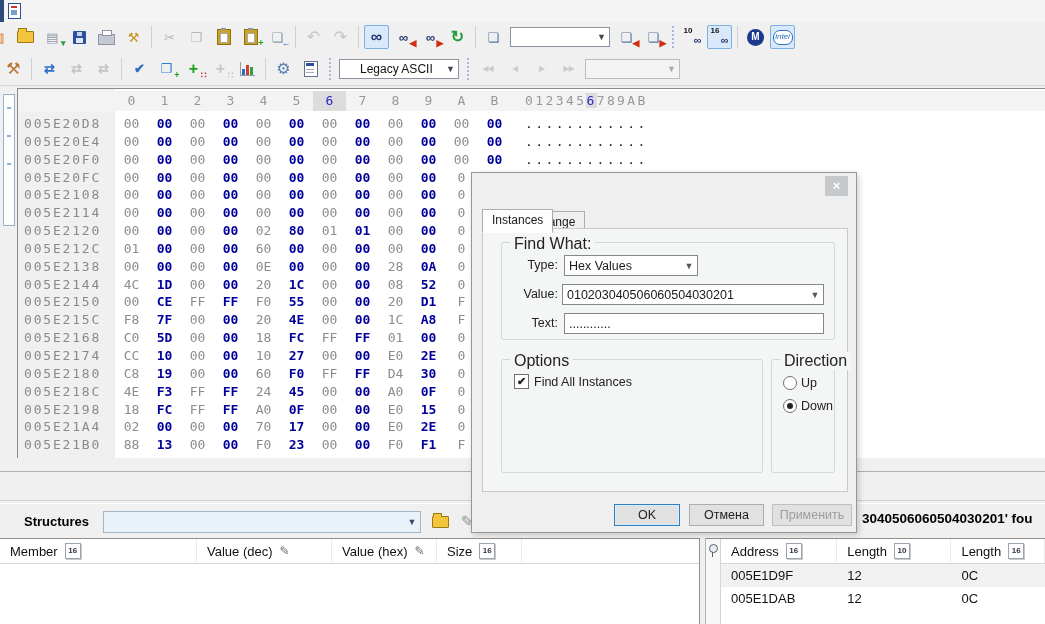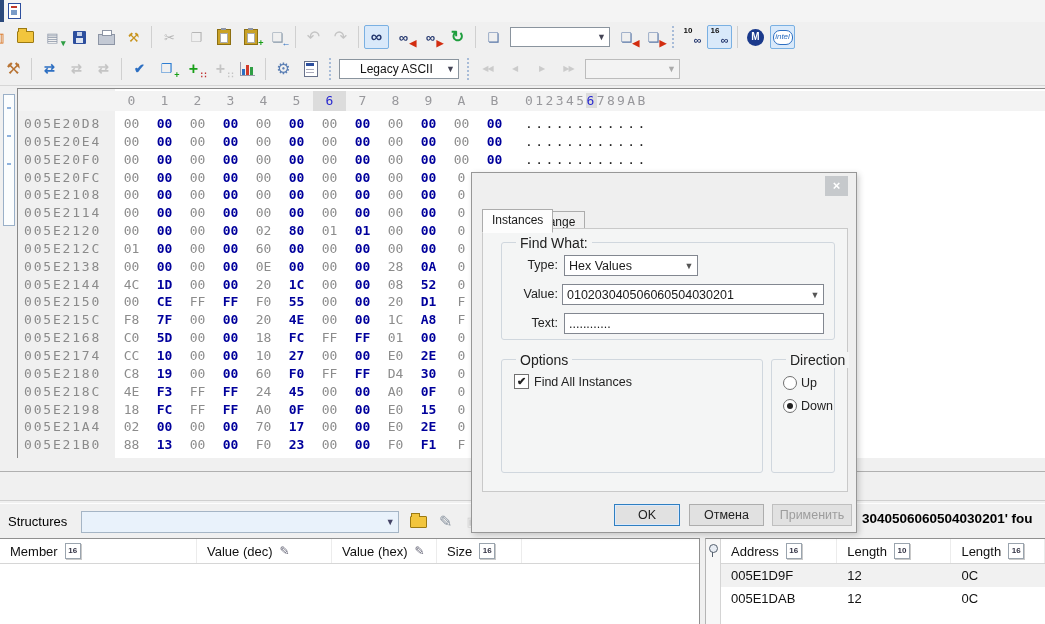--- a/index.html
+++ b/index.html
@@ -95,21 +95,21 @@
   
   #tabstrip{position:absolute;left:0;top:458px;width:100%;height:45px;background:#f0f0f0;}
   #tabstrip .topline{position:absolute;left:0;top:13px;width:100%;height:1px;background:#b0b0b0;}
   .dtab{position:absolute;left:22px;top:13px;width:112px;height:25px;background:#fff;
         border:1px solid #a9a9a9;border-top:none;box-sizing:border-box;display:flex;align-items:center;gap:5px;padding-left:5px;font-size:12px;}
   #tabstrip .botline{position:absolute;left:0;top:42px;width:100%;height:1px;background:#cfcfcf;}
 
   
   #structbar{position:absolute;left:0;top:503px;width:100%;height:35px;background:#f0f0f0;border-top:1px solid #fdfdfd;
              display:flex;align-items:center;}
-  #structlabel{font-weight:normal;font-size:13px;margin-left:8px;color:#000;}
+  #structlabel{font-weight:bold;font-size:13px;margin-left:24px;color:#000;}
   #structcombo{margin-left:14px;width:318px;height:22px;background:#e9f2fb;border:1px solid #a5b5c5;
                display:inline-flex;align-items:center;box-sizing:border-box;}
   #structcombo .val{flex:1;padding-left:5px;}
   #structcombo .arr{width:16px;text-align:center;color:#446;font-size:9px;}
   #structicons{display:flex;align-items:center;margin-left:6px;}
 
   
   .pane{position:absolute;top:538px;bottom:0;background:#fff;border-top:1px solid #909090;}
   #members-pane{left:0;width:700px;border-right:1px solid #909090;box-sizing:border-box;}
   #results-pane{left:705px;right:0;border-left:1px solid #b5b5b5;}
@@ -132,21 +132,21 @@
   #findDialog{position:absolute;left:471px;top:172px;width:386px;height:361px;background:#efefef;
               border:1px solid #979797;box-shadow:2px 2px 6px rgba(0,0,0,.18);z-index:50;box-sizing:border-box;}
   #fdTitle{height:26px;text-align:center;line-height:26px;font-size:14px;color:#1a1a1a;}
   #fdClose{position:absolute;right:8px;top:3px;width:23px;height:20px;background:#c6c9cc;color:#fff;
            font-size:13px;line-height:20px;text-align:center;font-weight:bold;}
   .fdtab{position:absolute;top:36px;font-size:12px;padding:3px 9px;border:1px solid #acacac;background:#f0f0f0;}
   #fdTab1{left:10px;background:#fdfdfd;border-bottom:1px solid #fdfdfd;z-index:2;padding-bottom:5px;}
   #fdTab2{left:58px;top:38px;}
   #fdPanel{position:absolute;left:10px;top:55px;width:366px;height:264px;background:#f4f5f5;border:1px solid #c9c9c9;box-sizing:border-box;}
   .grp{position:absolute;border:1px solid #d0d7de;border-radius:3px;}
-  .grp .glabel{position:absolute;top:-8px;left:14px;background:#f4f5f5;padding:0 4px;font-size:14px;color:#222;}
+  .grp .glabel{position:absolute;top:-8px;left:8px;background:#f4f5f5;padding:0 4px;font-size:16px;color:#222;}
   #grpFind{left:18px;top:13px;width:332px;height:96px;}
   #grpOpts{left:18px;top:130px;width:260px;height:112px;}
   #grpDir{left:288px;top:130px;width:62px;height:112px;}
   .flabel{position:absolute;font-size:12.5px;color:#222;text-align:right;width:52px;}
   .fcombo{position:absolute;height:21px;background:#fff;border:1px solid #828790;display:flex;align-items:center;
           font-size:12.5px;box-sizing:border-box;}
   .fcombo .val{flex:1;padding-left:4px;overflow:hidden;white-space:nowrap;}
   .fcombo .arr{width:16px;text-align:center;color:#555;font-size:9px;}
   .cb{position:absolute;width:13px;height:13px;background:#fff;border:1px solid #707070;font-size:11px;line-height:12px;
       text-align:center;color:#222;font-weight:bold;}

